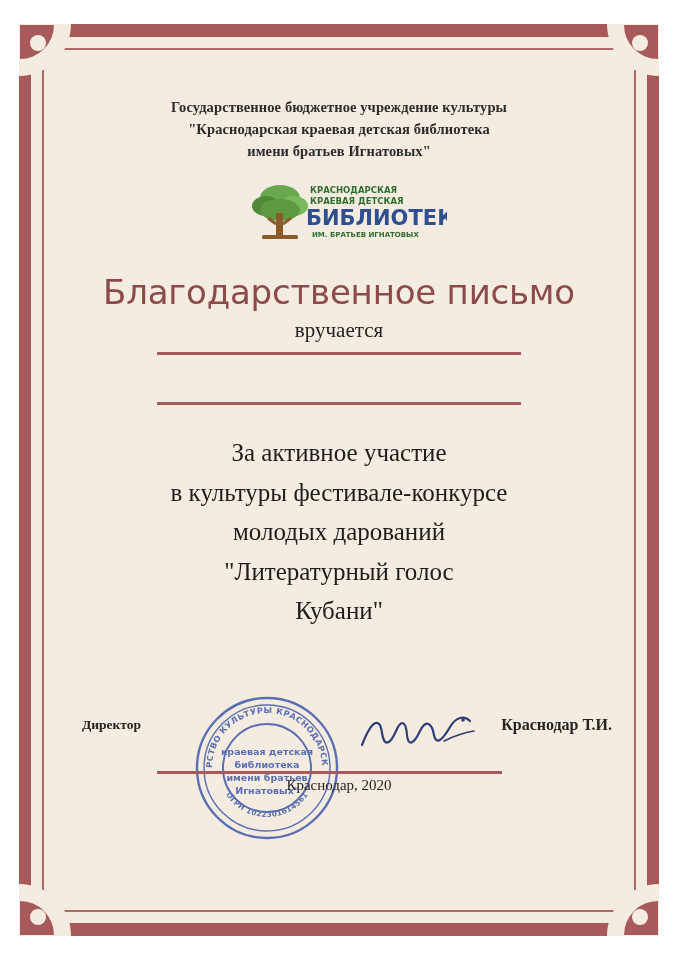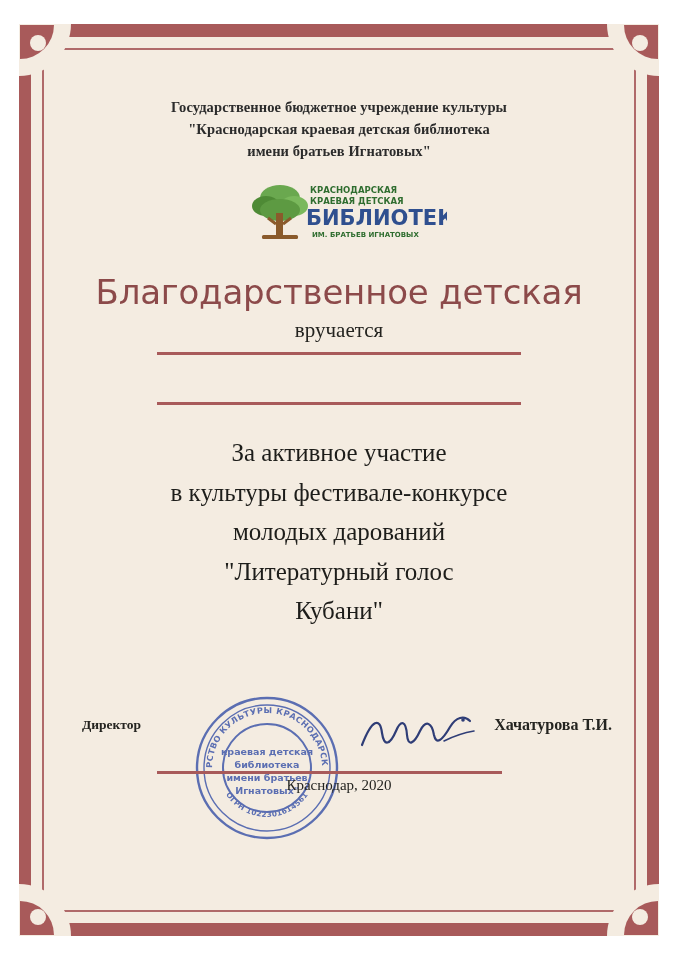--- a/index.html
+++ b/index.html
@@ -283,21 +283,21 @@
         <path d="M44 44 L36 38 M51 44 L59 38" stroke="#8a5a2b" stroke-width="3" fill="none"></path>
         <rect x="30" y="55" width="36" height="4" rx="1.5" fill="#8a5a2b"></rect>
 
         <text x="78" y="13" font-family="DejaVu Sans, sans-serif" font-size="8.5" font-weight="bold" fill="#2f6d2f">КРАСНОДАРСКАЯ</text>
         <text x="78" y="24" font-family="DejaVu Sans, sans-serif" font-size="8.5" font-weight="bold" fill="#2f6d2f">КРАЕВАЯ ДЕТСКАЯ</text>
         <text x="74" y="45" font-family="DejaVu Sans, sans-serif" font-size="21" font-weight="bold" fill="#2f4f8f">БИБЛИОТЕКА</text>
         <text x="80" y="57" font-family="DejaVu Sans, sans-serif" font-size="7" font-weight="bold" fill="#2f6d2f">ИМ. БРАТЬЕВ ИГНАТОВЫХ</text>
       </svg>
     </div>
 
-    <div class="title">Благодарственное детская</div>
+    <div class="title">Благодарственное письмо</div>
 
     <div class="awarded-to">вручается</div>
 
 
     <div class="rule"></div>
     <div class="rule second"></div>
 
     <div class="reason">
       <div>За активное участие</div>
       <div>в культуры фестивале-конкурсе</div>
@@ -305,21 +305,21 @@
       <div>"Литературный голос</div>
       <div>Кубани"</div>
     </div>
 
     <div class="sig-area">
 
       <div class="sig-row">
         <div class="sig-left">
           <div class="l1">Директор</div>
         </div>
-        <div class="sig-right">Хачатурова Т.И.</div>
+        <div class="sig-right">Краснодар Т.И.</div>
       </div>
 
       <div class="stamp">
         <svg width="150" height="150" viewBox="0 0 150 150">
           <defs>
             <path id="arcTop" d="M 20 75 A 55 55 0 0 1 130 75"></path>
             <path id="arcBot" d="M 26 75 A 49 49 0 0 0 124 75"></path>
           </defs>
           <circle cx="75" cy="75" r="70" fill="none" stroke="#3a53a8" stroke-width="2.4"></circle>
           <circle cx="75" cy="75" r="63" fill="none" stroke="#3a53a8" stroke-width="1.4"></circle>

